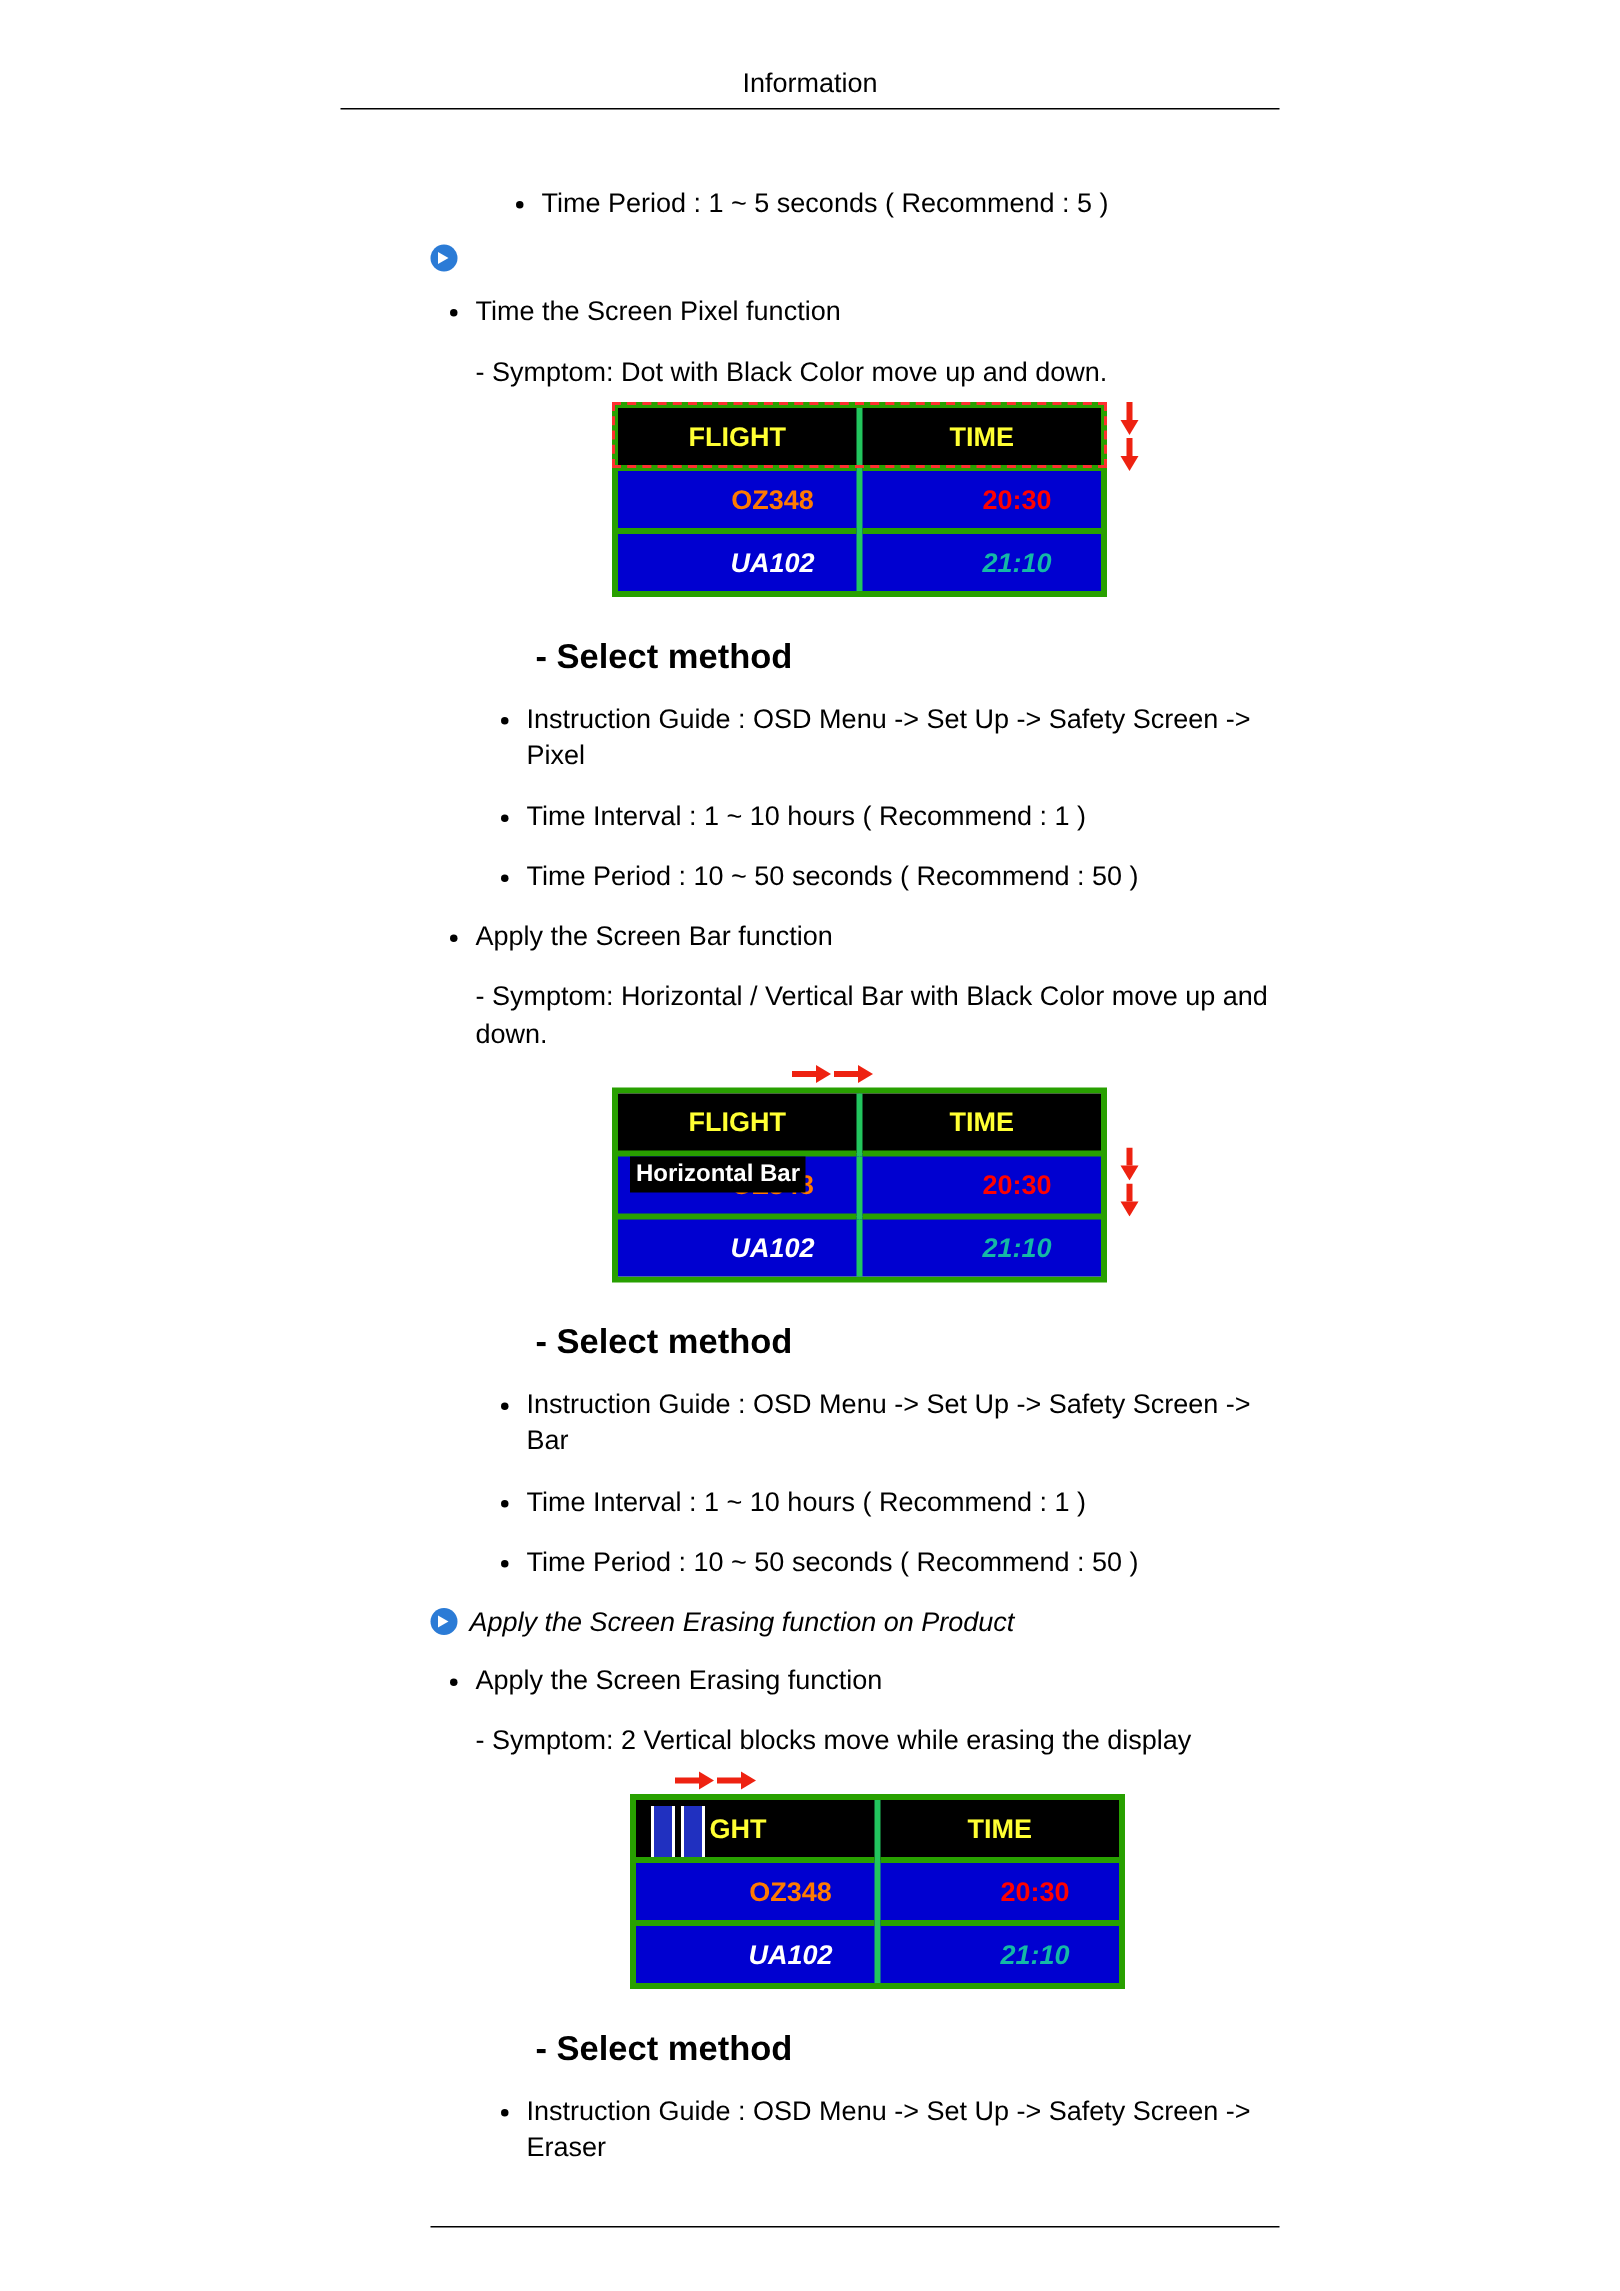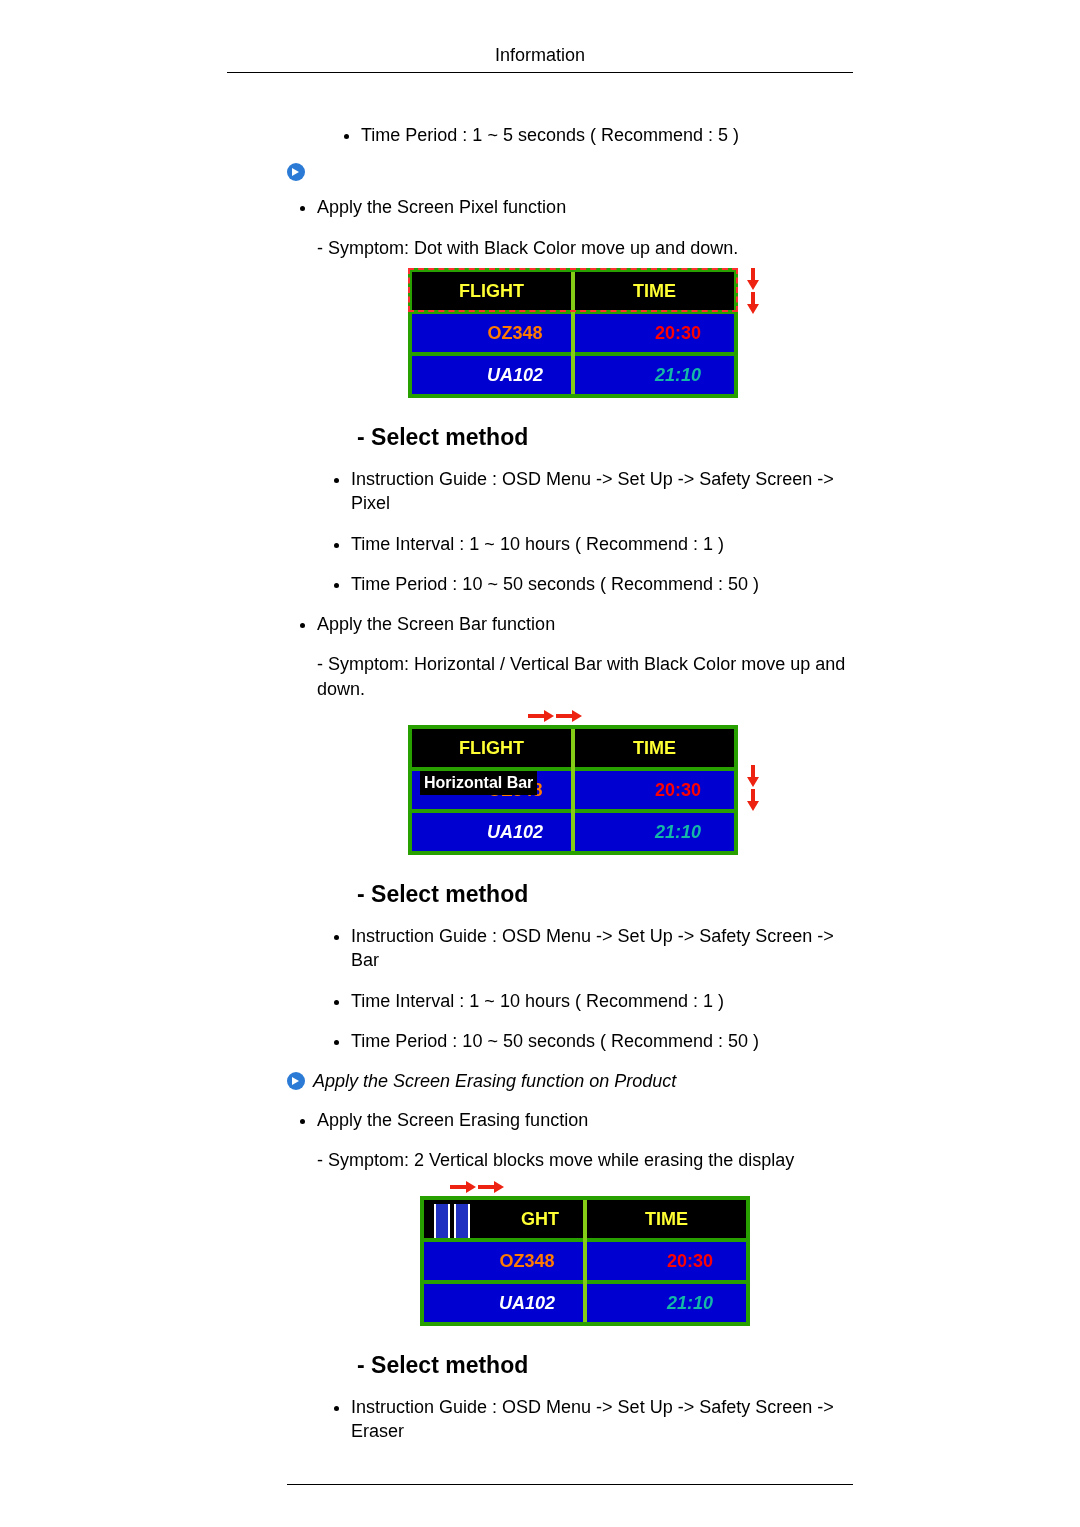--- a/index.html
+++ b/index.html
@@ -101,21 +101,21 @@
   .board td {
     width: 110px;
     height: 36px;
     text-align: center;
     vertical-align: middle;
     font-weight: bold;
     font-size: 18px;
     background: #0000d0;
   }
   .board tr + tr td { border-top: 4px solid #28a000; padding-left: 48px; }
-  .board td + td { border-left: 4px solid #84cc16; }
+  .board td + td { border-left: 4px solid #22c55e; }
   .board .hdr  { color: #ffff33; background:#000000; }
   .board .oz   { color: #ff7a00; }
   .board .time1{ color: #ff0000; }
   .board .ua   { color: #ffffff; font-style: italic; }
   .board .time2{ color: #14b8a6; font-style: italic; }
   
   .pixel-border {
     position: relative;
   }
   .pixel-border::before {
@@ -189,21 +189,21 @@
     <ul class="inner" style="padding-left:74px;">
       <li>Time Period : 1 ~ 5 seconds ( Recommend : 5 )</li>
     </ul>
 
     <div class="section-icon-line">
       <span class="arrow-icon"></span>
     </div>
 
     <ul class="bullet">
       <li>
-        <span>Apply the Screen Pixel function</span>
+        <span>Time the Screen Pixel function</span>
         <div class="symptom" style="margin-top:16px;">- Symptom: Dot with Black Color move up and down.</div>
 
         <div class="board-wrap">
           <div class="board-outer">
             <div class="board pixel-border">
               <table>
                 <tbody>
                     <tr>
                   <td class="hdr">FLIGHT</td>
                   <td class="hdr">TIME</td>
@@ -322,21 +322,21 @@
                 </svg>
             </div>
             <div class="board erase-wrap">
               <div class="erase-blocks">
                 <span></span>
                   <span></span>
               </div>
               <table>
                 <tbody>
                     <tr>
-                  <td class="hdr" style="text-align:right;padding-right:24px">GHT</td>
+                  <td class="hdr" style="padding-right:24px">GHT</td>
                   <td class="hdr">TIME</td>
                 </tr>
                 <tr>
                   <td class="oz">OZ348</td>
                   <td class="time1">20:30</td>
                 </tr>
                 <tr>
                   <td class="ua">UA102</td>
                   <td class="time2">21:10</td>
                 </tr>

